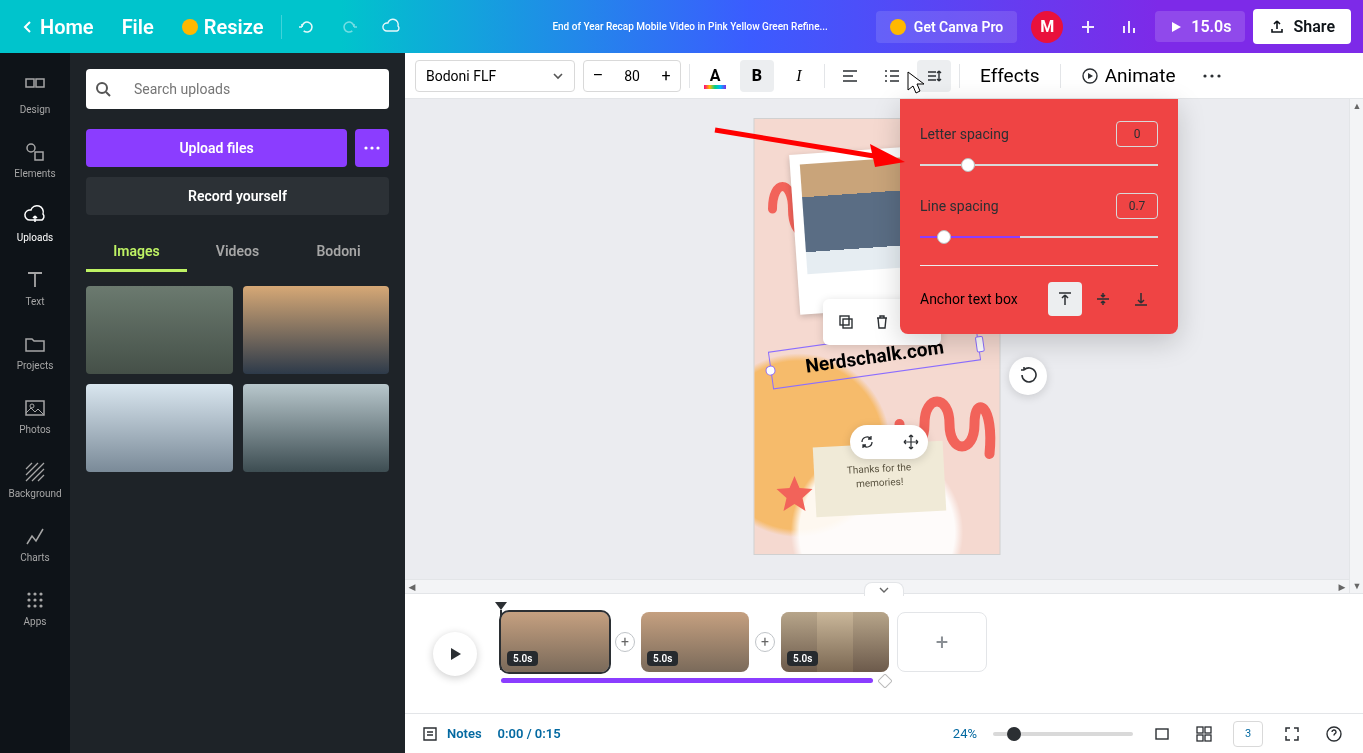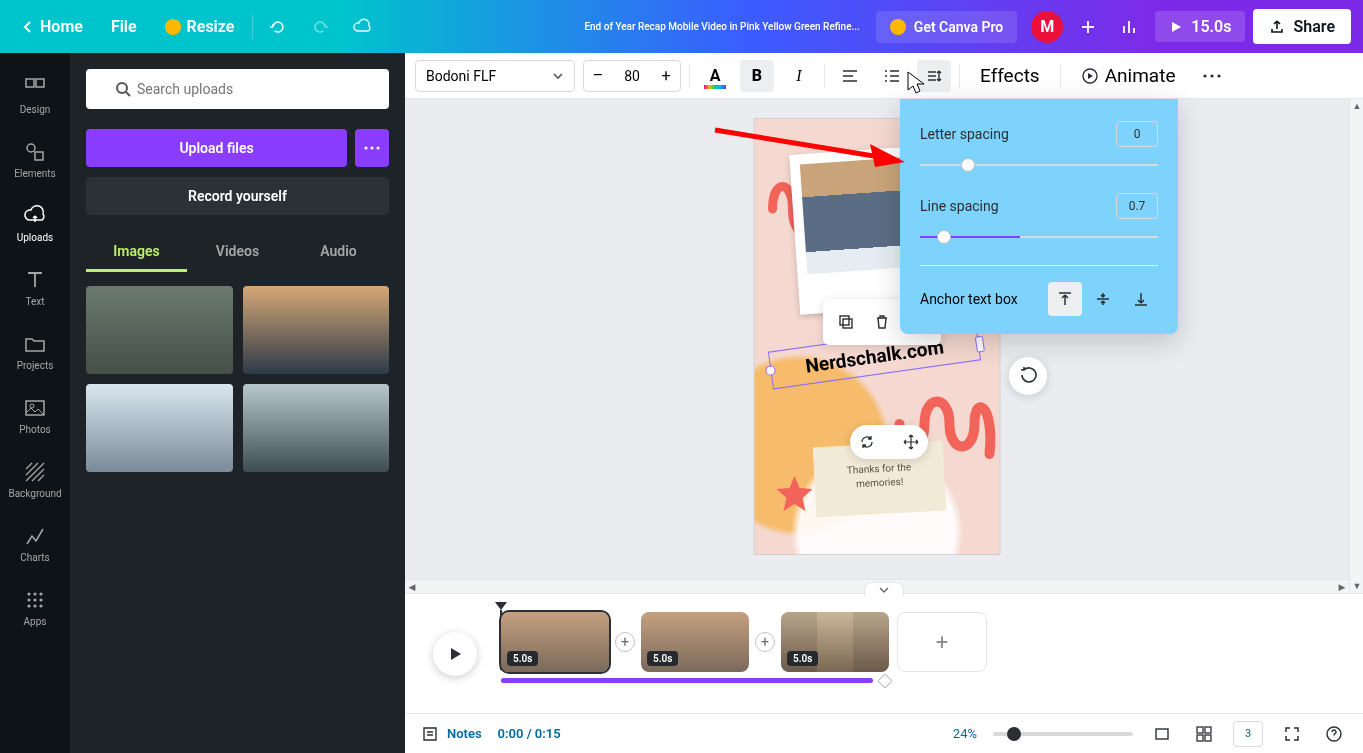--- a/index.html
+++ b/index.html
@@ -1,37 +1,37 @@
 <!DOCTYPE html>
 <html><head>
 <meta charset="utf-8">
 <style>
 * { margin:0; padding:0; box-sizing:border-box; font-family:-apple-system,BlinkMacSystemFont,"Segoe UI",Roboto,Arial,sans-serif; }
 body { width:1363px; height:753px; overflow:hidden; background:#fff; position:relative; }
 
 
 .topbar { height:53px; background:linear-gradient(90deg,#00c4cc 0%,#00c4cc 25%,#3b5cff 55%,#7d2ae8 85%,#7d2ae8 100%); display:flex; align-items:center; color:#fff; padding:0 12px; gap:8px; }
-.topbar .tbtn { display:flex; align-items:center; gap:6px; padding:6px 10px; border-radius:4px; font-size:16px; font-weight:600; cursor:pointer; }
+.topbar .tbtn { display:flex; align-items:center; gap:6px; padding:6px 10px; border-radius:4px; font-size:20px; font-weight:600; cursor:pointer; }
 .topbar .iconbtn { width:34px; height:34px; display:flex; align-items:center; justify-content:center; border-radius:4px; cursor:pointer; opacity:.9;}
 .topbar .title { flex:1; text-align:right; font-size:10px; font-weight:500; overflow:hidden; white-space:nowrap; text-overflow:ellipsis; padding:0 8px;}
-.topbar .pro { background:rgba(255,255,255,.12); padding:8px 14px; border-radius:4px; font-weight:600; font-size:14px; display:flex; gap:8px; align-items:center;}
+.topbar .pro { background:rgba(255,255,255,.12); padding:8px 14px; border-radius:4px; font-weight:600; font-size:14px; display:flex; gap:8px; align-items:center;margin-left:32px;}
 .topbar .avatar{width:32px;height:32px;border-radius:50%;background:#e9113c;display:flex;align-items:center;justify-content:center;font-weight:700;margin-left:6px;}
 .topbar .play{background:rgba(255,255,255,.15);padding:6px 14px;border-radius:4px;display:flex;align-items:center;gap:8px;font-weight:600;}
 .topbar .share{background:#fff;color:#0e1318;padding:8px 16px;border-radius:4px;font-weight:600;display:flex;align-items:center;gap:8px;}
 .crown{width:16px;height:16px;background:#ffb800;border-radius:50%;position:relative;}
 
 
 .rail{position:absolute;left:0;top:53px;bottom:0;width:70px;background:#0e1318;display:flex;flex-direction:column;align-items:center;padding-top:10px;color:#a6a6a6;}
 .rail .ritem{width:70px;height:64px;display:flex;flex-direction:column;align-items:center;justify-content:center;gap:4px;font-size:10px;cursor:pointer;}
 .rail .ritem.active{color:#fff;}
 .rail svg{width:24px;height:24px;}
 
 
 .panel{position:absolute;left:70px;top:53px;bottom:0;width:335px;background:#1e2328;padding:16px;color:#fff;}
-.search{background:#fff;border-radius:4px;height:40px;display:flex;align-items:center;padding:0 28px;gap:5px;}
+.search{background:#fff;border-radius:4px;height:40px;display:flex;align-items:center;padding:0 8px;gap:22px;}
 .search input{border:none;outline:none;flex:1;font-size:14px;}
 .uploadrow{display:flex;gap:8px;margin-top:20px;}
 .uploadbtn{flex:1;height:38px;background:#8b3dff;border-radius:4px;display:flex;align-items:center;justify-content:center;font-weight:600;font-size:14px;}
 .uploadmore{width:34px;height:38px;background:#8b3dff;border-radius:4px;display:flex;align-items:center;justify-content:center;}
 .recordbtn{height:38px;background:#2c3136;border-radius:4px;display:flex;align-items:center;justify-content:center;font-weight:600;font-size:14px;margin-top:10px;}
 .ptabs{display:flex;margin-top:18px;gap:0;}
 .ptab{flex:1;text-align:center;font-size:14px;font-weight:600;padding:10px 0;color:#a6a6a6;cursor:pointer;}
 .ptab.active{color:#bef264;border-bottom:3px solid #bef264;}
 .thumbs{display:grid;grid-template-columns:1fr 1fr;gap:10px;margin-top:14px;}
 .thumb{height:88px;border-radius:4px;background:#5a6a72;}
@@ -69,21 +69,21 @@
 .scribble2{position:absolute;right:0;bottom:40px;width:120px;height:120px;}
 .star{position:absolute;left:20px;bottom:40px;width:40px;height:40px;}
 .note{position:absolute;left:60px;bottom:40px;width:130px;height:70px;background:#f0ead7;transform:rotate(-3deg);font-family:"Courier New",monospace;font-size:10px;color:#5a5340;padding:18px 6px;text-align:center;line-height:1.4;}
 .textbox{position:absolute;left:15px;top:218px;width:210px;height:38px;border:1px solid #8b6dff;transform:rotate(-8deg);display:flex;align-items:center;justify-content:center;font-family:Georgia,serif;font-weight:700;font-size:19px;}
 .handle{position:absolute;width:10px;height:10px;background:#fff;border:1px solid #8b6dff;border-radius:50%;}
 .floatbar{position:absolute;background:#fff;box-shadow:0 2px 10px rgba(0,0,0,.15);border-radius:6px;display:flex;align-items:center;padding:6px;gap:2px;}
 .fbic{width:34px;height:34px;display:flex;align-items:center;justify-content:center;border-radius:4px;cursor:pointer;}
 .regenerate{position:absolute;width:38px;height:38px;background:#fff;border-radius:50%;box-shadow:0 2px 10px rgba(0,0,0,.15);display:flex;align-items:center;justify-content:center;}
 
 
-.popover{position:absolute;left:900px;top:99px;width:278px;background:#7dd3fc;border-radius:0 0 8px 8px;box-shadow:0 8px 28px rgba(0,0,0,.18);padding:22px 20px 18px;z-index:50;}
+.popover{position:absolute;left:900px;top:99px;width:278px;background:#ef4444;border-radius:0 0 8px 8px;box-shadow:0 8px 28px rgba(0,0,0,.18);padding:22px 20px 18px;z-index:50;}
 .poprow{display:flex;align-items:center;justify-content:space-between;margin-bottom:8px;font-size:14px;color:#2b2f33;}
 .popval{width:42px;height:26px;border:1px solid #d9d9d9;border-radius:4px;text-align:center;font-size:12px;line-height:24px;}
 .slider{position:relative;height:20px;margin-bottom:18px;}
 .slider .track{position:absolute;top:9px;left:0;right:0;height:2px;background:#d9d9d9;}
 .slider .fill{position:absolute;top:9px;left:0;height:2px;background:#8b3dff;}
 .slider .knob{position:absolute;top:3px;width:14px;height:14px;background:#fff;border:1px solid #bcbcbc;border-radius:50%;transform:translateX(-50%);}
 .popdiv{height:1px;background:#eceef0;margin:4px 0 16px;}
 .anchorrow{display:flex;align-items:center;justify-content:space-between;font-size:14px;}
 .anchorbtns{display:flex;gap:4px;}
 .anchb{width:34px;height:34px;border-radius:4px;display:flex;align-items:center;justify-content:center;cursor:pointer;}
@@ -281,21 +281,21 @@
           <circle cx="14" cy="2" r="1.6"></circle>
         </svg>
       </div>
   </div>
   <div class="recordbtn">
       <span>Record yourself</span>
     </div>
   <div class="ptabs">
     <div class="ptab active"><span>Images</span></div>
     <div class="ptab"><span>Videos</span></div>
-    <div class="ptab"><span>Audio</span></div>
+    <div class="ptab"><span>Bodoni</span></div>
   </div>
   <div class="thumbs">
     <div class="thumb t1"></div>
     <div class="thumb t2"></div>
     <div class="thumb t3"></div>
     <div class="thumb t4"></div>
   </div>
 </div>
 <div class="panel-edge">
   <div class="panel-tab">

